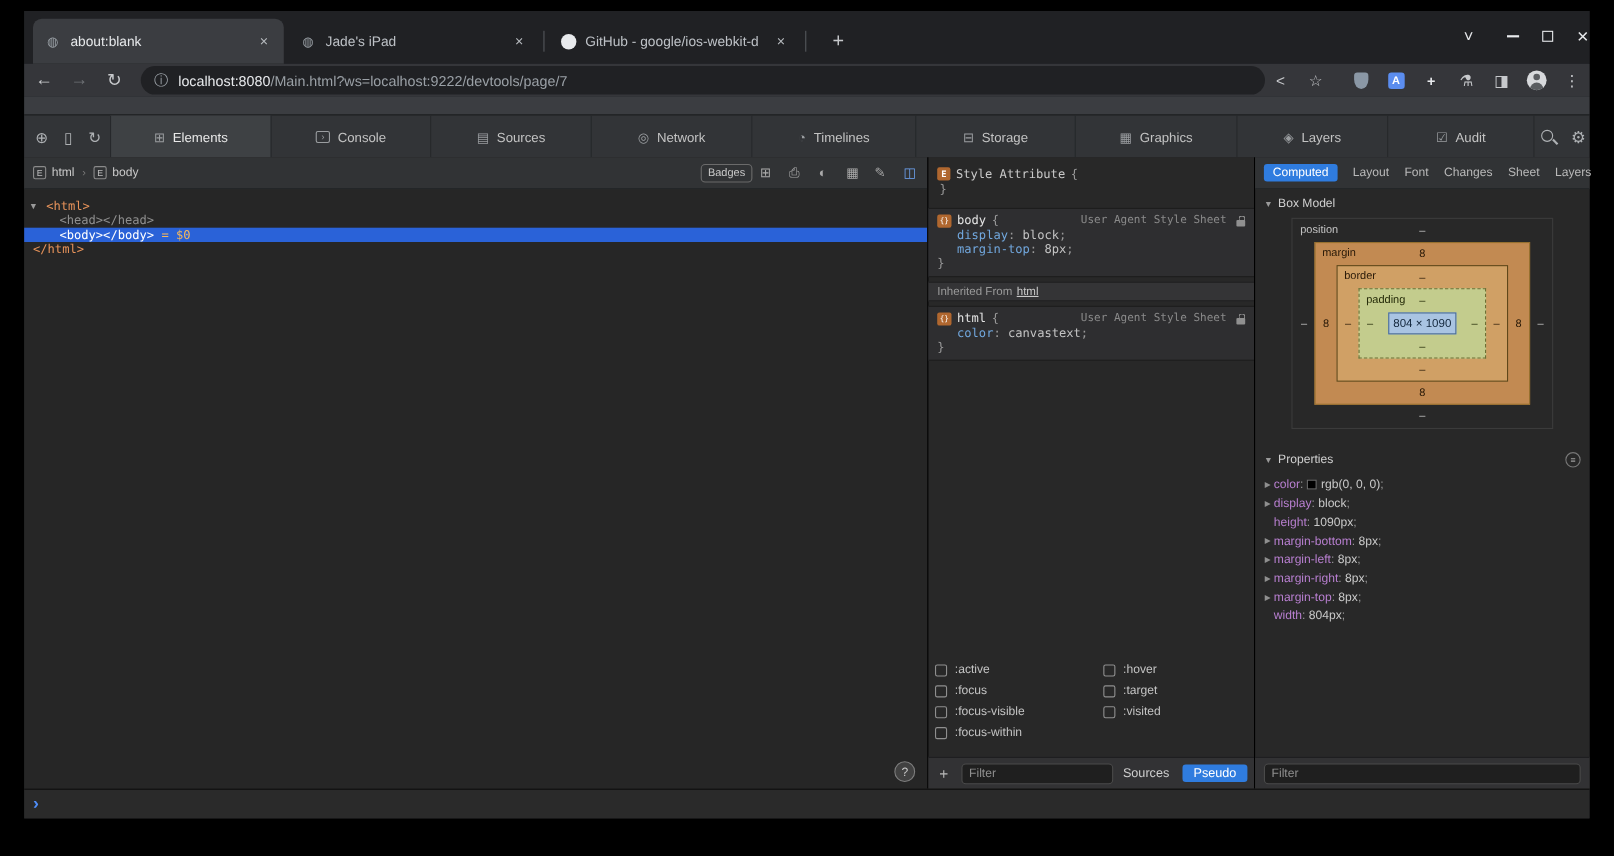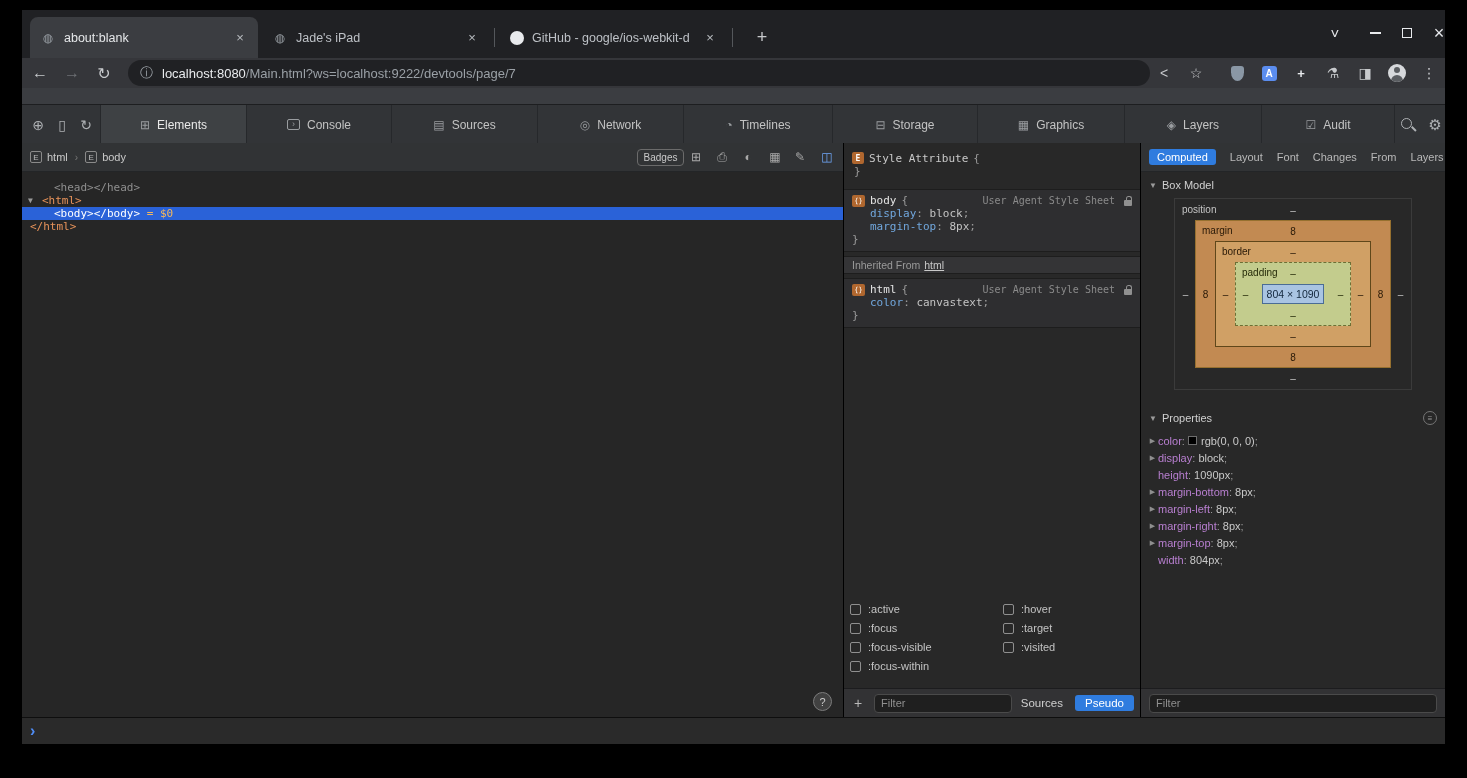--- a/index.html
+++ b/index.html
@@ -266,22 +266,22 @@
       <span class="crumb-label">body</span>
       <div class="badges-btn">Badges</div>
       <div class="crumb-ic" style="left:664px;">⊞</div>
       <div class="crumb-ic" style="left:690px;">⎙</div>
       <div class="crumb-ic" style="left:716px;">◐</div>
       <div class="crumb-ic" style="left:743px;">▦</div>
       <div class="crumb-ic" style="left:768px;">✎</div>
       <div class="crumb-ic active-blue" style="left:795px;">◫</div>
     </div>
     <div class="tree">
+      <div class="tree-row" style="padding-left:6px;"><span class="expander">▼</span><span class="tag">&lt;html&gt;</span></div>
       <div class="tree-row" style="padding-left:32px;"><span class="dim">&lt;head&gt;&lt;/head&gt;</span></div>
-      <div class="tree-row" style="padding-left:6px;"><span class="expander">▼</span><span class="tag">&lt;html&gt;</span></div>
       <div class="tree-row selected" style="padding-left:32px;"><span class="sel-tag">&lt;body&gt;&lt;/body&gt;</span><span class="dollar"> = $0</span></div>
       <div class="tree-row" style="padding-left:8px;"><span class="tag">&lt;/html&gt;</span></div>
     </div>
     <div class="help-btn">?</div>
   </div>
 
   <div class="panel-mid">
     <div class="sa-header mono">
       <div class="sa-line1">
         <span class="badge-e">E</span>
@@ -359,21 +359,21 @@
       <span class="pseudo-pill">Pseudo</span>
     </div>
   </div>
 
   <div class="panel-right">
     <div class="cp-tabbar">
       <span class="cp-tab selected">Computed</span>
       <span class="cp-tab">Layout</span>
       <span class="cp-tab">Font</span>
       <span class="cp-tab">Changes</span>
-      <span class="cp-tab">From</span>
+      <span class="cp-tab">Sheet</span>
       <span class="cp-tab">Layers</span>
     </div>
 
     <div style="position:absolute; top:29px; left:0; right:0;">
       <div class="sec-head">
         <span class="tri-d">▼</span>
         <span>Box Model</span>
       </div>
 
       <div class="bm-wrap">

